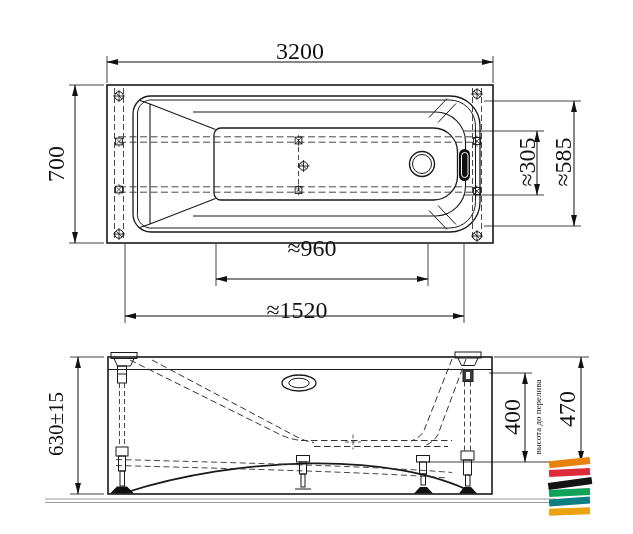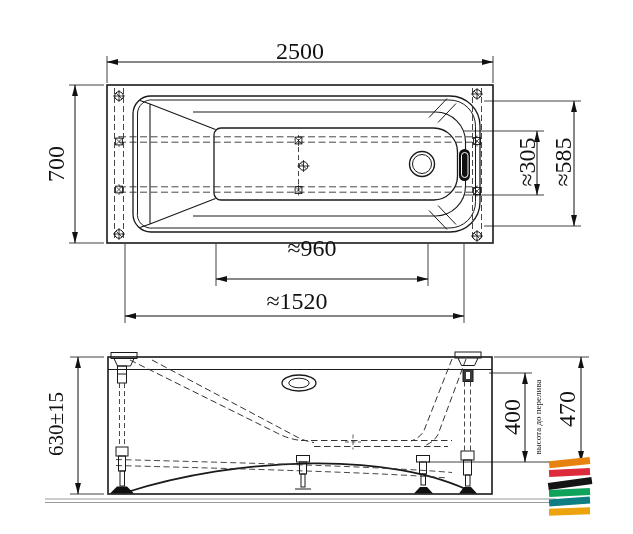--- a/index.html
+++ b/index.html
@@ -178,24 +178,24 @@
   <g stroke="none">
     <rect x="549" y="459" width="41" height="7" transform="rotate(-6 570 462)" fill="#E8820F"></rect>
     <rect x="549" y="469" width="41" height="7" transform="rotate(-3 570 472)" fill="#DD2B3C"></rect>
     <rect x="548" y="480" width="44" height="7" transform="rotate(-8 570 483)" fill="#141414"></rect>
     <rect x="549" y="489" width="41" height="7" transform="rotate(-3 570 492)" fill="#0FA25A"></rect>
     <rect x="549" y="498" width="41" height="7" transform="rotate(-4 570 501)" fill="#0F7E82"></rect>
     <rect x="549" y="508" width="41" height="7" transform="rotate(-2 570 511)" fill="#ECA30D"></rect>
   </g>
 </svg>
 
-<div class="dim" style="left:255px;top:38px;">2500</div>
+<div class="dim" style="left:255px;top:38px;">3200</div>
 <div class="dim rot" style="left:11px;top:151px;">700</div>
 <div class="dim rot" style="left:482px;top:149px;">≈305</div>
 <div class="dim rot" style="left:518px;top:149px;">≈585</div>
 <div class="dim" style="left:267px;top:235px;">≈960</div>
-<div class="dim" style="left:252px;top:288px;text-align:center;">≈1520</div>
+<div class="dim" style="left:252px;top:297px;text-align:center;">≈1520</div>
 <div class="dim rot" style="left:11px;top:411px;font-size:21px;">630±15</div>
 <div class="dim rot" style="left:467px;top:404px;">400</div>
 <div class="note" style="left:478px;top:411px;">высота до перелива</div>
 <div class="dim rot" style="left:522px;top:396px;">470</div>
 
 </div>
 
 </body></html>

